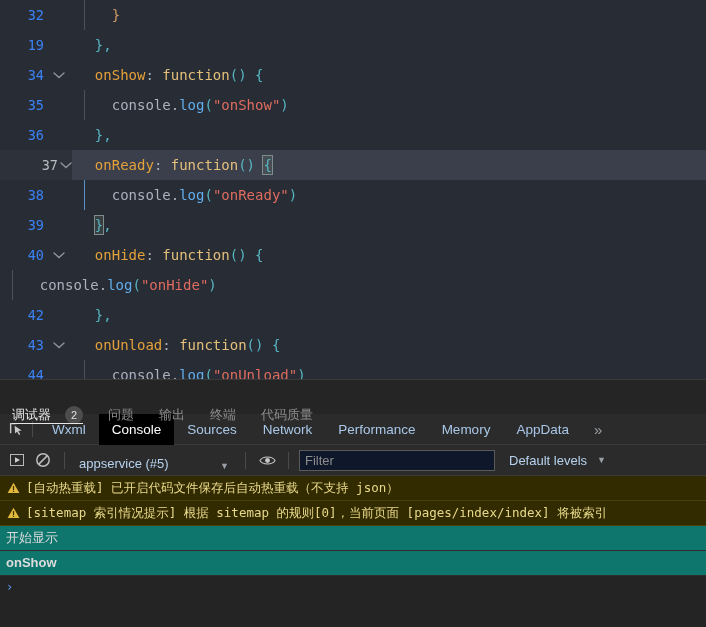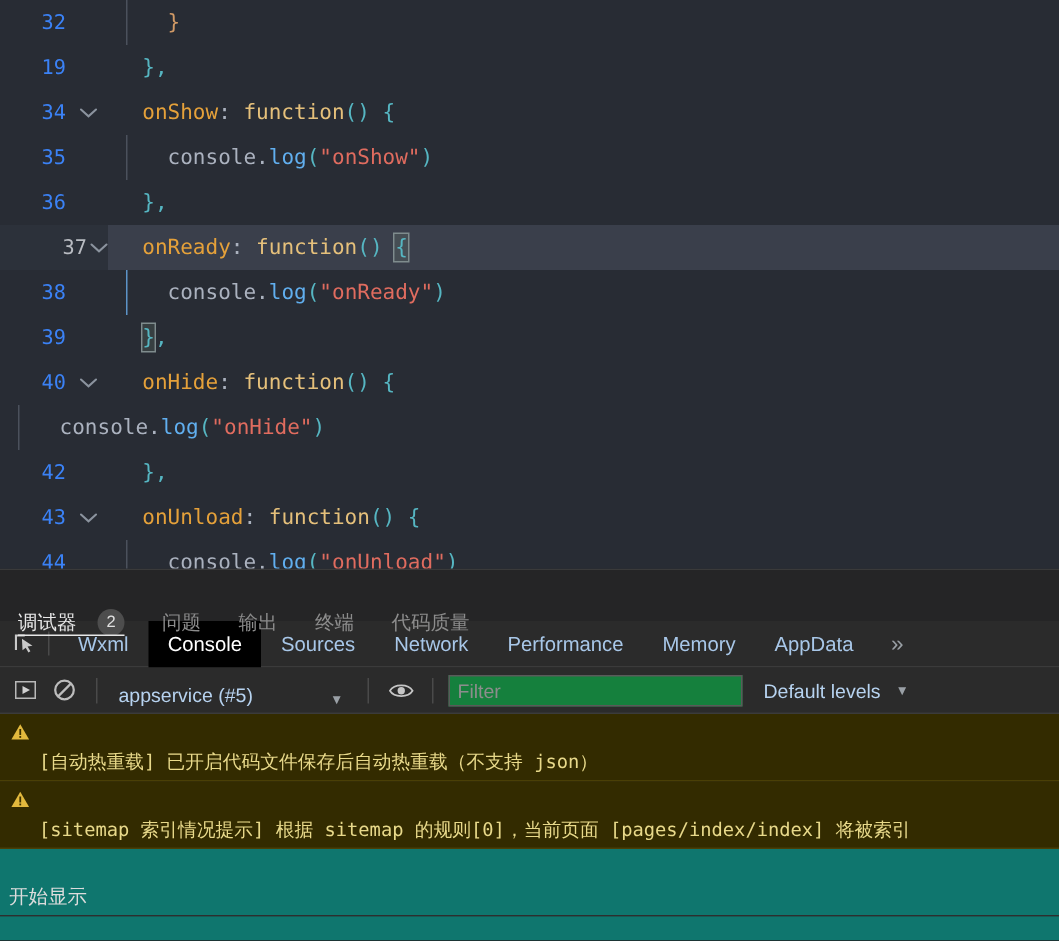--- a/index.html
+++ b/index.html
@@ -237,21 +237,21 @@
     box-sizing: border-box;
   }
   .caret {
     color: #9aa0a6;
     font-size: 9px;
     margin-left: 10px;
   }
   .filter-input {
     width: 196px;
     height: 21px;
-    background: #15803d;
+    background: #0f172a;
     border: 1px solid #5a5a5a;
     color: #cfcfcf;
     font-size: 13px;
     padding: 0 5px;
     box-sizing: border-box;
     font-family: "Liberation Sans", sans-serif;
     outline: none;
   }
   .filter-input::placeholder { color: #8d8d8d; }
   .levels {
@@ -297,21 +297,21 @@
   .msg.log.bold { font-weight: bold; font-size: 13px; }
   .warn-ico {
     width: 14px;
     min-width: 14px;
     height: 18px;
     margin-right: 6px;
     display: flex;
     align-items: center;
     justify-content: center;
   }
-  .msg-text { white-space: pre-wrap; margin-top: 20px; }
+  .msg-text { white-space: pre-wrap; }
   .prompt-row {
     display: flex;
     align-items: flex-start;
     padding: 4px 6px;
     min-height: 20px;
   }
   .prompt-caret {
     color: #5a9bf6;
     font-size: 12px;
     font-family: "DejaVu Sans Mono", monospace;

